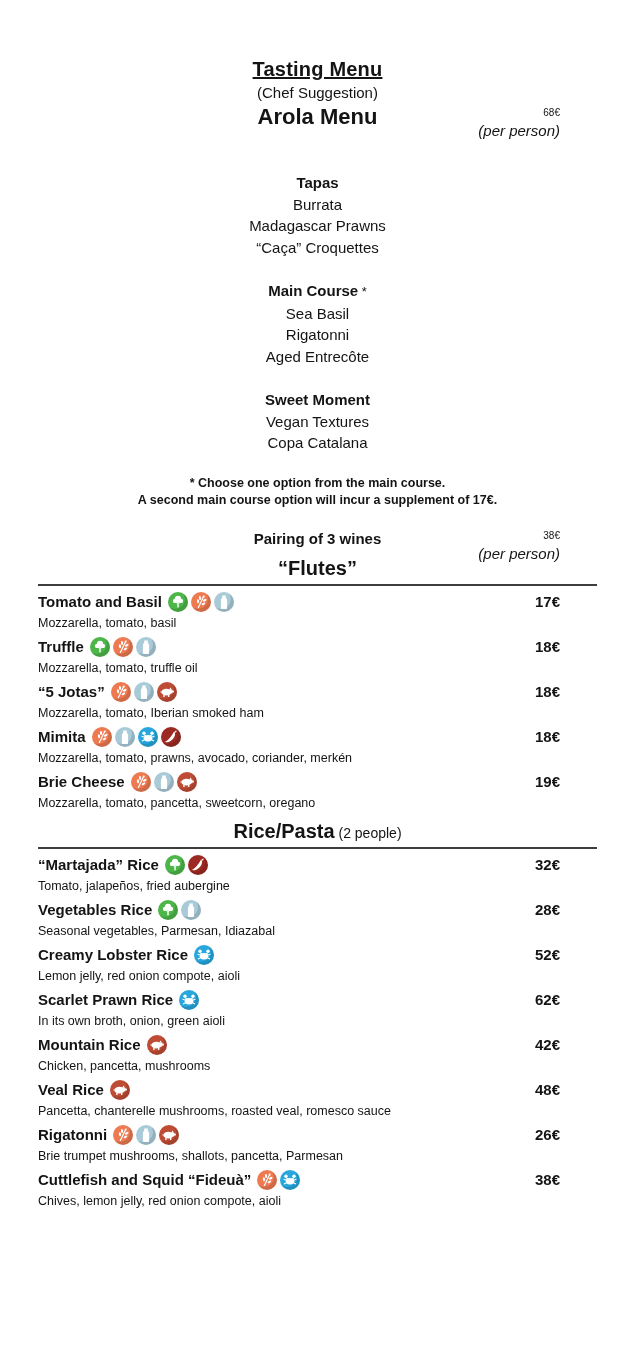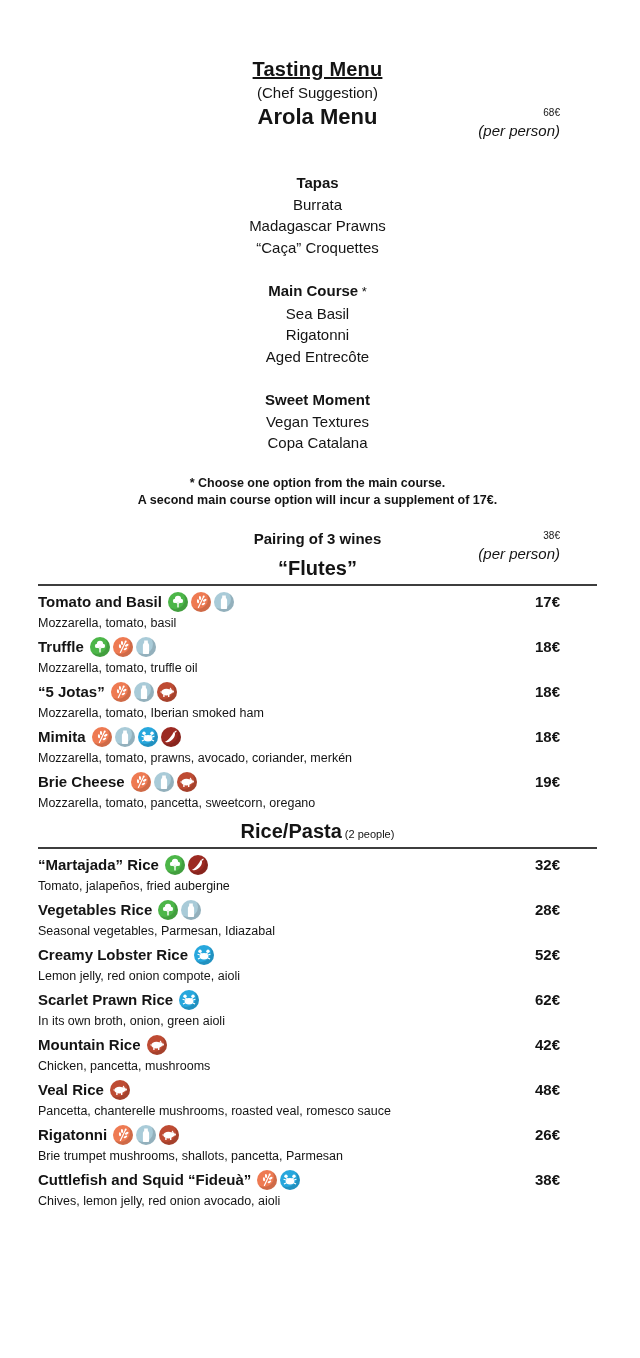--- a/index.html
+++ b/index.html
@@ -37,21 +37,21 @@
   .pairing-row { position:relative; margin-top:20px; }
   .pairing-label { font-size:15px; font-weight:bold; }
   .pairing-price-block { position:absolute; right:37px; top:0; text-align:right; }
 
   
   .menu-section { margin-top:9px; }
   .section-heading {
     text-align:center; font-size:20px; font-weight:bold;
     padding-bottom:4px; border-bottom:2px solid #3d3d3d;
   }
-  .section-suffix { font-size:11px; font-weight:normal; }
+  .section-suffix { font-size:14px; font-weight:normal; }
 
   .menu-item { margin-top:5px; }
   .item-top { display:flex; align-items:center; min-height:22px; }
   .item-name { font-size:15px; font-weight:bold; white-space:nowrap; }
   .icon-row { display:flex; margin-left:6px; gap:3px; }
   .allergen-icon {
     width:20px; height:20px; border-radius:50%;
     display:inline-flex; align-items:center; justify-content:center;
     box-shadow: inset -3px -3px 0 rgba(0,0,0,0.13);
     flex:0 0 auto;
@@ -514,18 +514,18 @@
                     <circle cx="6" cy="6.2" r="1.7"></circle>
                     <circle cx="14" cy="6.2" r="1.7"></circle>
                     <path d="M6.8 7.6q1.6 1 2 2.6l-1.2.4q-.5-1.5-1.6-2.3zM13.2 7.6q-1.6 1-2 2.6l1.2.4q.5-1.5 1.6-2.3z"></path>
                     <path d="M5.9 10.4 3.4 9.8l.3-1 2.4.7zM6 12.6l-2.3 1 .5 1 2.2-1.1zM14.1 10.4l2.5-.6-.3-1-2.4.7zM14 12.6l2.3 1-.5 1-2.2-1.1z"></path>
                   </g>
                 </svg>
               </span>
             </span>
             <span class="item-price">38€</span>
           </div>
-          <div class="item-desc">Chives, lemon jelly, red onion avocado, aioli</div>
+          <div class="item-desc">Chives, lemon jelly, red onion compote, aioli</div>
         </div>
       </div>
     </div>
 
 </div>
 
 </body></html>

